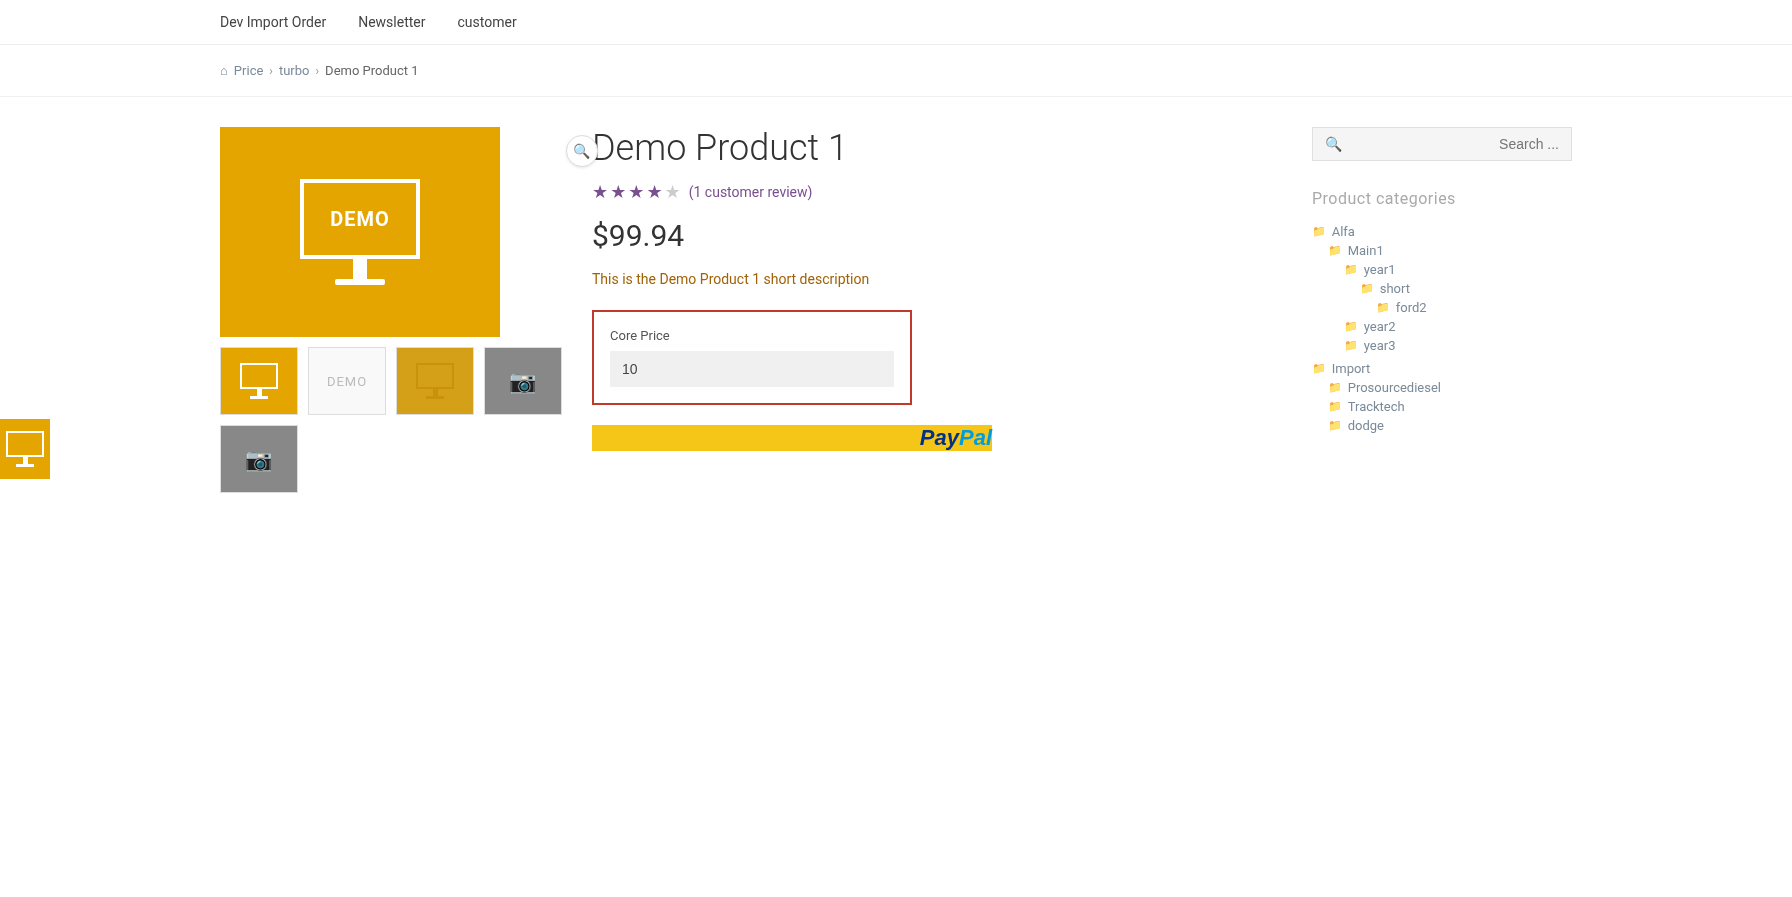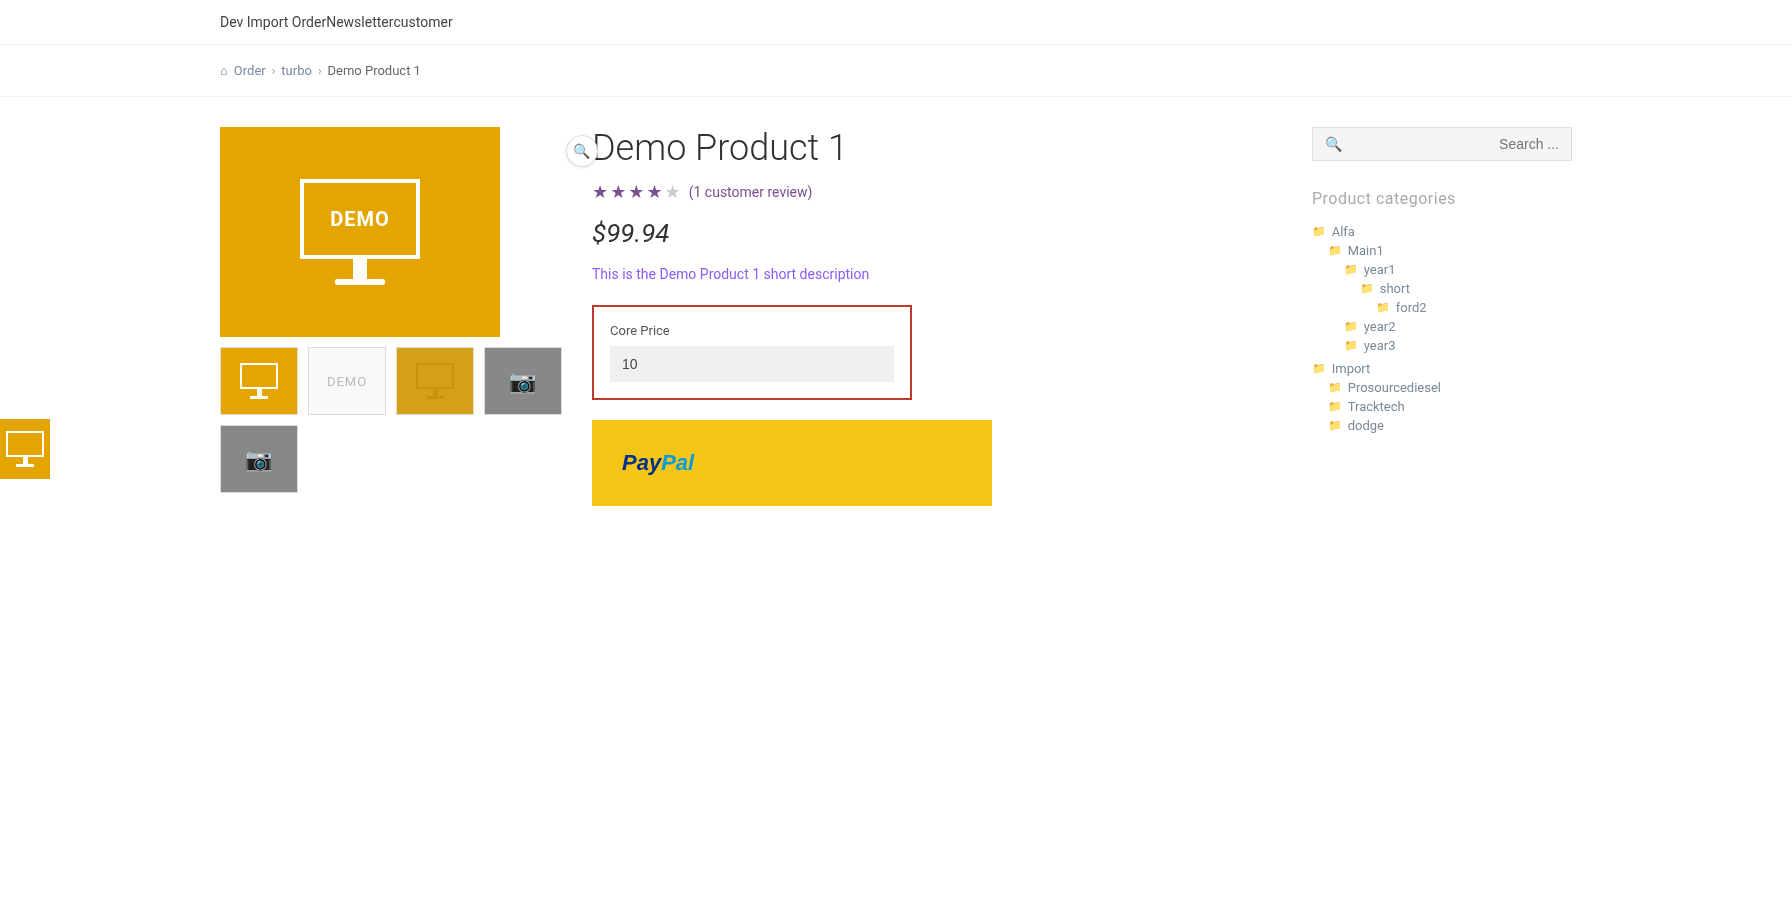--- a/index.html
+++ b/index.html
@@ -1,19 +1,19 @@
 <!DOCTYPE html>
 <html><head>
   <meta charset="utf-8">
   <style>
     * { box-sizing: border-box; margin: 0; padding: 0; }
     body { font-family: -apple-system, BlinkMacSystemFont, 'Segoe UI', Roboto, sans-serif; background: #fff; color: #333; font-size: 14px; }
     
     
-    .top-nav { border-bottom: 1px solid #eee; padding: 14px 220px; display: flex; align-items: center; }
+    .top-nav { border-bottom: 1px solid #eee; padding: 14px 220px; display: flex; align-items: center; gap: 32px; }
     .top-nav a { text-decoration: none; color: #444; font-size: 14px; }
 
     
     .breadcrumb { padding: 18px 220px; display: flex; align-items: center; gap: 6px; font-size: 13px; color: #666; border-bottom: 1px solid #f0f0f0; }
     .breadcrumb a { color: #7a8a99; text-decoration: none; }
     .breadcrumb .sep { color: #999; font-size: 12px; }
     .breadcrumb .home-icon { color: #7a8a99; }
 
     
     .main-container { display: flex; padding: 30px 220px; gap: 40px; }
@@ -35,35 +35,35 @@
     .side-thumb { position: fixed; left: 0; top: 50%; transform: translateY(-50%); width: 50px; height: 60px; background: #e5a500; display: flex; align-items: center; justify-content: center; cursor: pointer; }
 
     
     .product-info { flex: 1; max-width: 480px; }
     .product-title { font-size: 36px; font-weight: 300; color: #333; margin-bottom: 12px; }
     .stars-row { display: flex; align-items: center; gap: 8px; margin-bottom: 16px; }
     .stars { display: flex; gap: 2px; }
     .star { font-size: 18px; color: #7a4f8f; }
     .star.empty { color: #ccc; }
     .review-link { color: #7a4f8f; text-decoration: none; font-size: 14px; }
-    .price { font-size: 26px; color: #333; margin-bottom: 16px; font-weight: 400; font-style: italic; }
-    .short-desc { color: #8b5cf6; font-size: 14px; margin-bottom: 20px; line-height: 1.5; }
+    .price { font-size: 30px; color: #333; margin-bottom: 16px; font-weight: 400; }
+    .short-desc { color: #a16207; font-size: 14px; margin-bottom: 20px; line-height: 1.5; }
     
     
     .core-price-box { border: 2px solid #c0392b; padding: 16px; margin-bottom: 20px; max-width: 320px; }
     .core-price-label { font-size: 13px; color: #555; margin-bottom: 8px; }
     .core-price-input { width: 100%; background: #f0f0f0; border: none; padding: 10px 12px; font-size: 14px; color: #444; outline: none; }
 
     
     .add-to-cart-row { display: flex; align-items: center; gap: 10px; margin-bottom: 20px; }
     .qty-input { width: 60px; height: 44px; border: 1px solid #ccc; text-align: center; font-size: 14px; outline: none; }
     .add-to-cart-btn { background: #333; color: #fff; border: none; padding: 12px 28px; font-size: 15px; font-weight: 600; cursor: pointer; height: 44px; }
 
     
-    .paypal-btn { width: 100%; max-width: 400px; background: #f5c518; border: none; padding: 30px; cursor: pointer; display: flex; align-items: center; justify-content: flex-start; margin-bottom: 16px; margin-top: 8px; }
+    .paypal-btn { width: 100%; max-width: 400px; background: #f5c518; border: none; padding: 0; cursor: pointer; display: flex; align-items: center; justify-content: flex-end; margin-bottom: 16px; margin-top: 8px; }
     .paypal-text { font-size: 22px; font-weight: bold; font-style: italic; }
     .paypal-pay { color: #003087; }
     .paypal-pal { color: #009cde; }
 
     
     .sidebar { width: 260px; flex-shrink: 0; }
     .search-box { display: flex; align-items: center; background: #f5f5f5; border: 1px solid #e0e0e0; padding: 8px 12px; margin-bottom: 28px; }
     .search-icon { color: #999; margin-right: 8px; font-size: 14px; }
     .search-input { background: transparent; border: none; outline: none; font-size: 14px; color: #999; width: 100%; text-align: right; }
     .sidebar-title { font-size: 16px; color: #aaa; font-weight: 400; margin-bottom: 16px; letter-spacing: 0.5px; }
@@ -97,21 +97,21 @@
 </div>
 
 <nav class="top-nav">
   <a href="#">Dev Import Order</a>
   <a href="#">Newsletter</a>
   <a href="#">customer</a>
 </nav>
 
 <div class="breadcrumb">
   <span class="home-icon">⌂</span>
-  <a href="#">Order</a>
+  <a href="#">Price</a>
   <span class="sep">›</span>
   <a href="#">turbo</a>
   <span class="sep">›</span>
   <span>Demo Product 1</span>
 </div>
 
 <div class="main-container">
 
   <div class="product-section">
 

